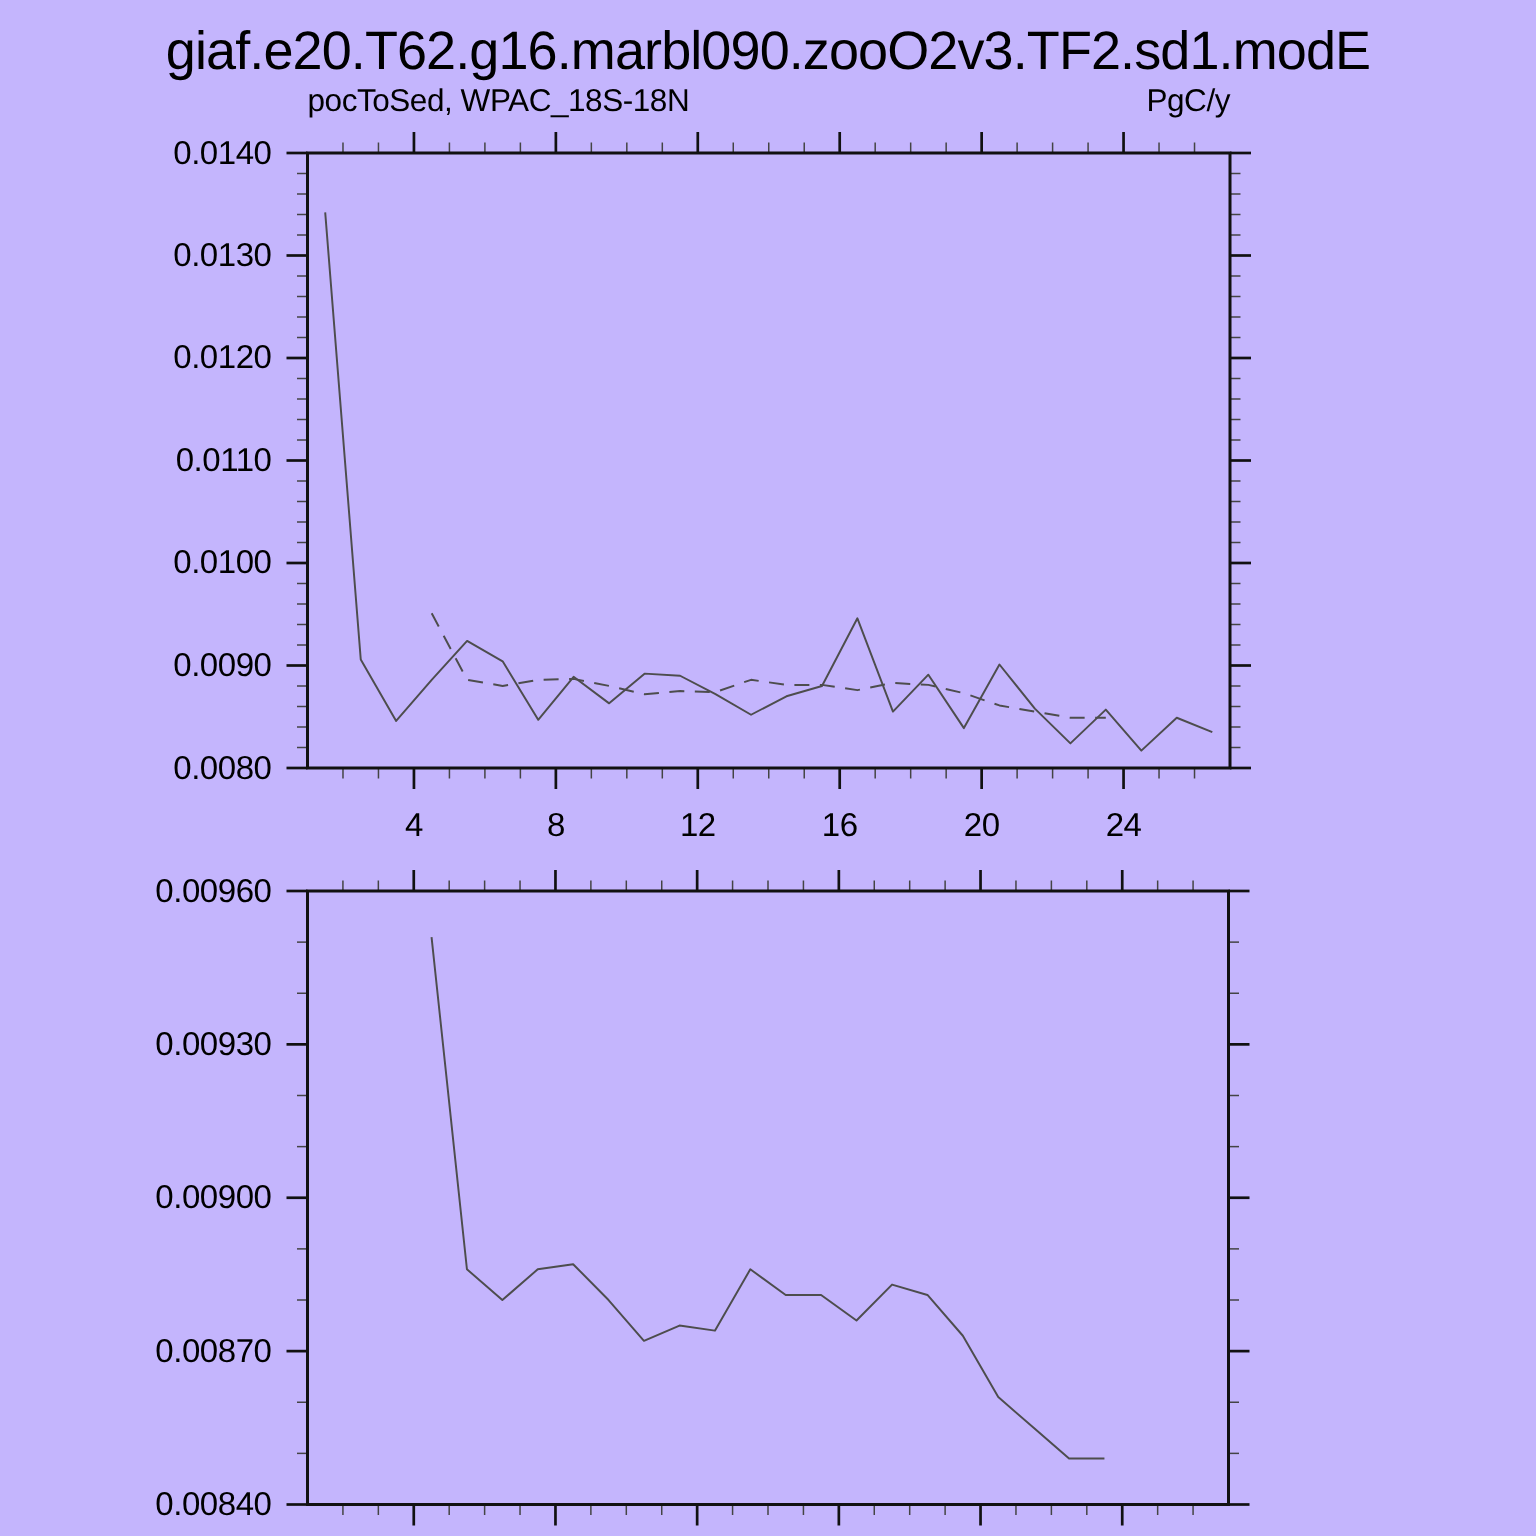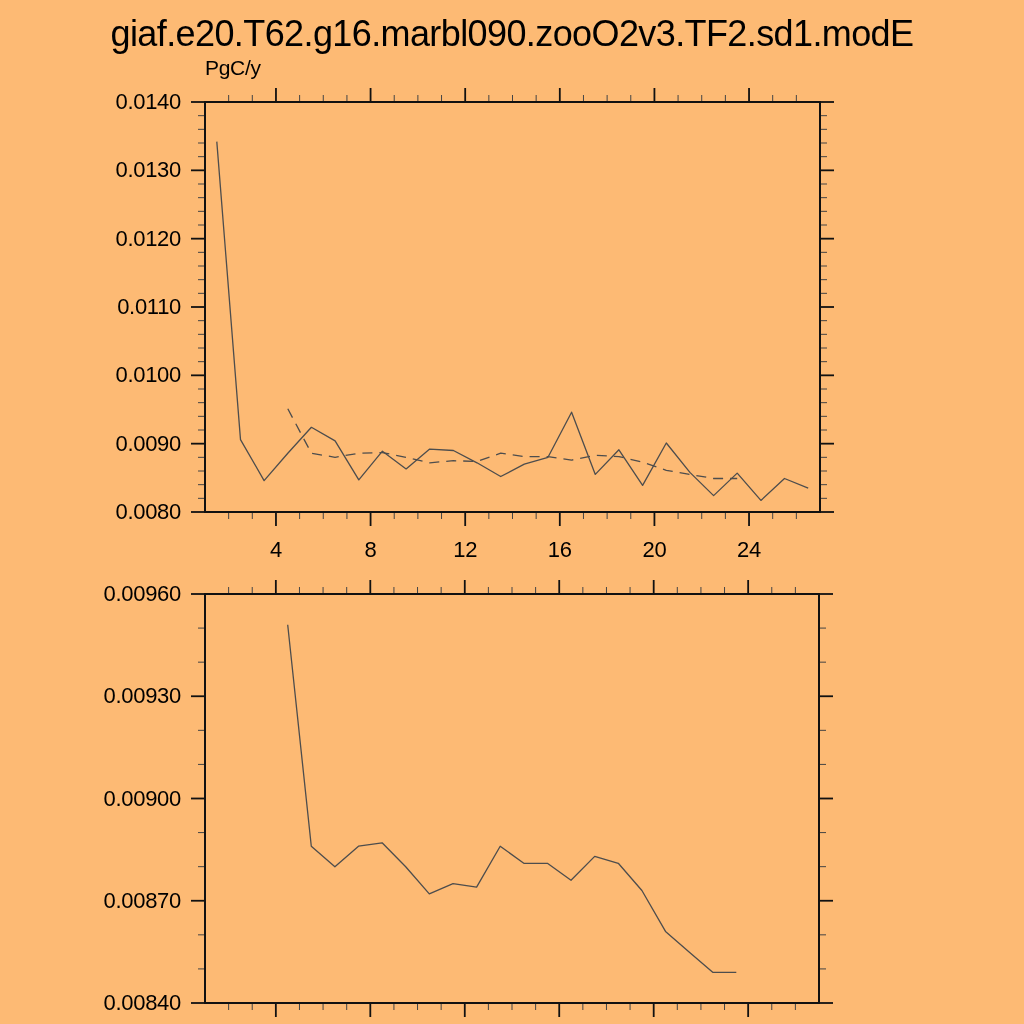--- a/index.html
+++ b/index.html
@@ -1,19 +1,19 @@
 <!DOCTYPE html>
 <html><head>
 <meta charset="utf-8">
 <style>
   html,body{margin:0;padding:0;background:#ffffff;}
   .page{
     position:relative;
     width:1024px;height:1024px;
-    background:#fdba74;
+    background:#c4b5fd;
     font-family:"Liberation Sans", sans-serif;
     overflow:hidden;
   }
   .main-title{
     position:absolute;top:13px;left:0;width:1024px;
     text-align:center;
     font-size:36px;
     letter-spacing:-0.6px;
     color:#000;
     white-space:nowrap;
@@ -36,20 +36,21 @@
   .series-solid{fill:none;stroke:#4d4d4d;stroke-width:1.3;stroke-linejoin:round;}
   .series-dashed{fill:none;stroke:#4d4d4d;stroke-width:1.3;stroke-dasharray:10 7;stroke-linejoin:round;}
 </style>
 </head>
 <body>
 
 <div class="page">
   <div class="main-title">giaf.e20.T62.g16.marbl090.zooO2v3.TF2.sd1.modE</div>
 
   <div class="subtitle-row">
+    <span>pocToSed, WPAC_18S-18N</span>
     <span>PgC/y</span>
   </div>
 
   <svg id="charts" width="1024" height="1024" xmlns="http://www.w3.org/2000/svg">
       <line x1="228.65384615384616" y1="512" x2="228.65384615384616" y2="519" class="tick-minor"></line>
       <line x1="228.65384615384616" y1="102" x2="228.65384615384616" y2="95" class="tick-minor"></line>
       <line x1="252.30769230769232" y1="512" x2="252.30769230769232" y2="519" class="tick-minor"></line>
       <line x1="252.30769230769232" y1="102" x2="252.30769230769232" y2="95" class="tick-minor"></line>
       <line x1="275.96153846153845" y1="512" x2="275.96153846153845" y2="526" class="tick-major"></line>
       <line x1="275.96153846153845" y1="102" x2="275.96153846153845" y2="88" class="tick-major"></line>

